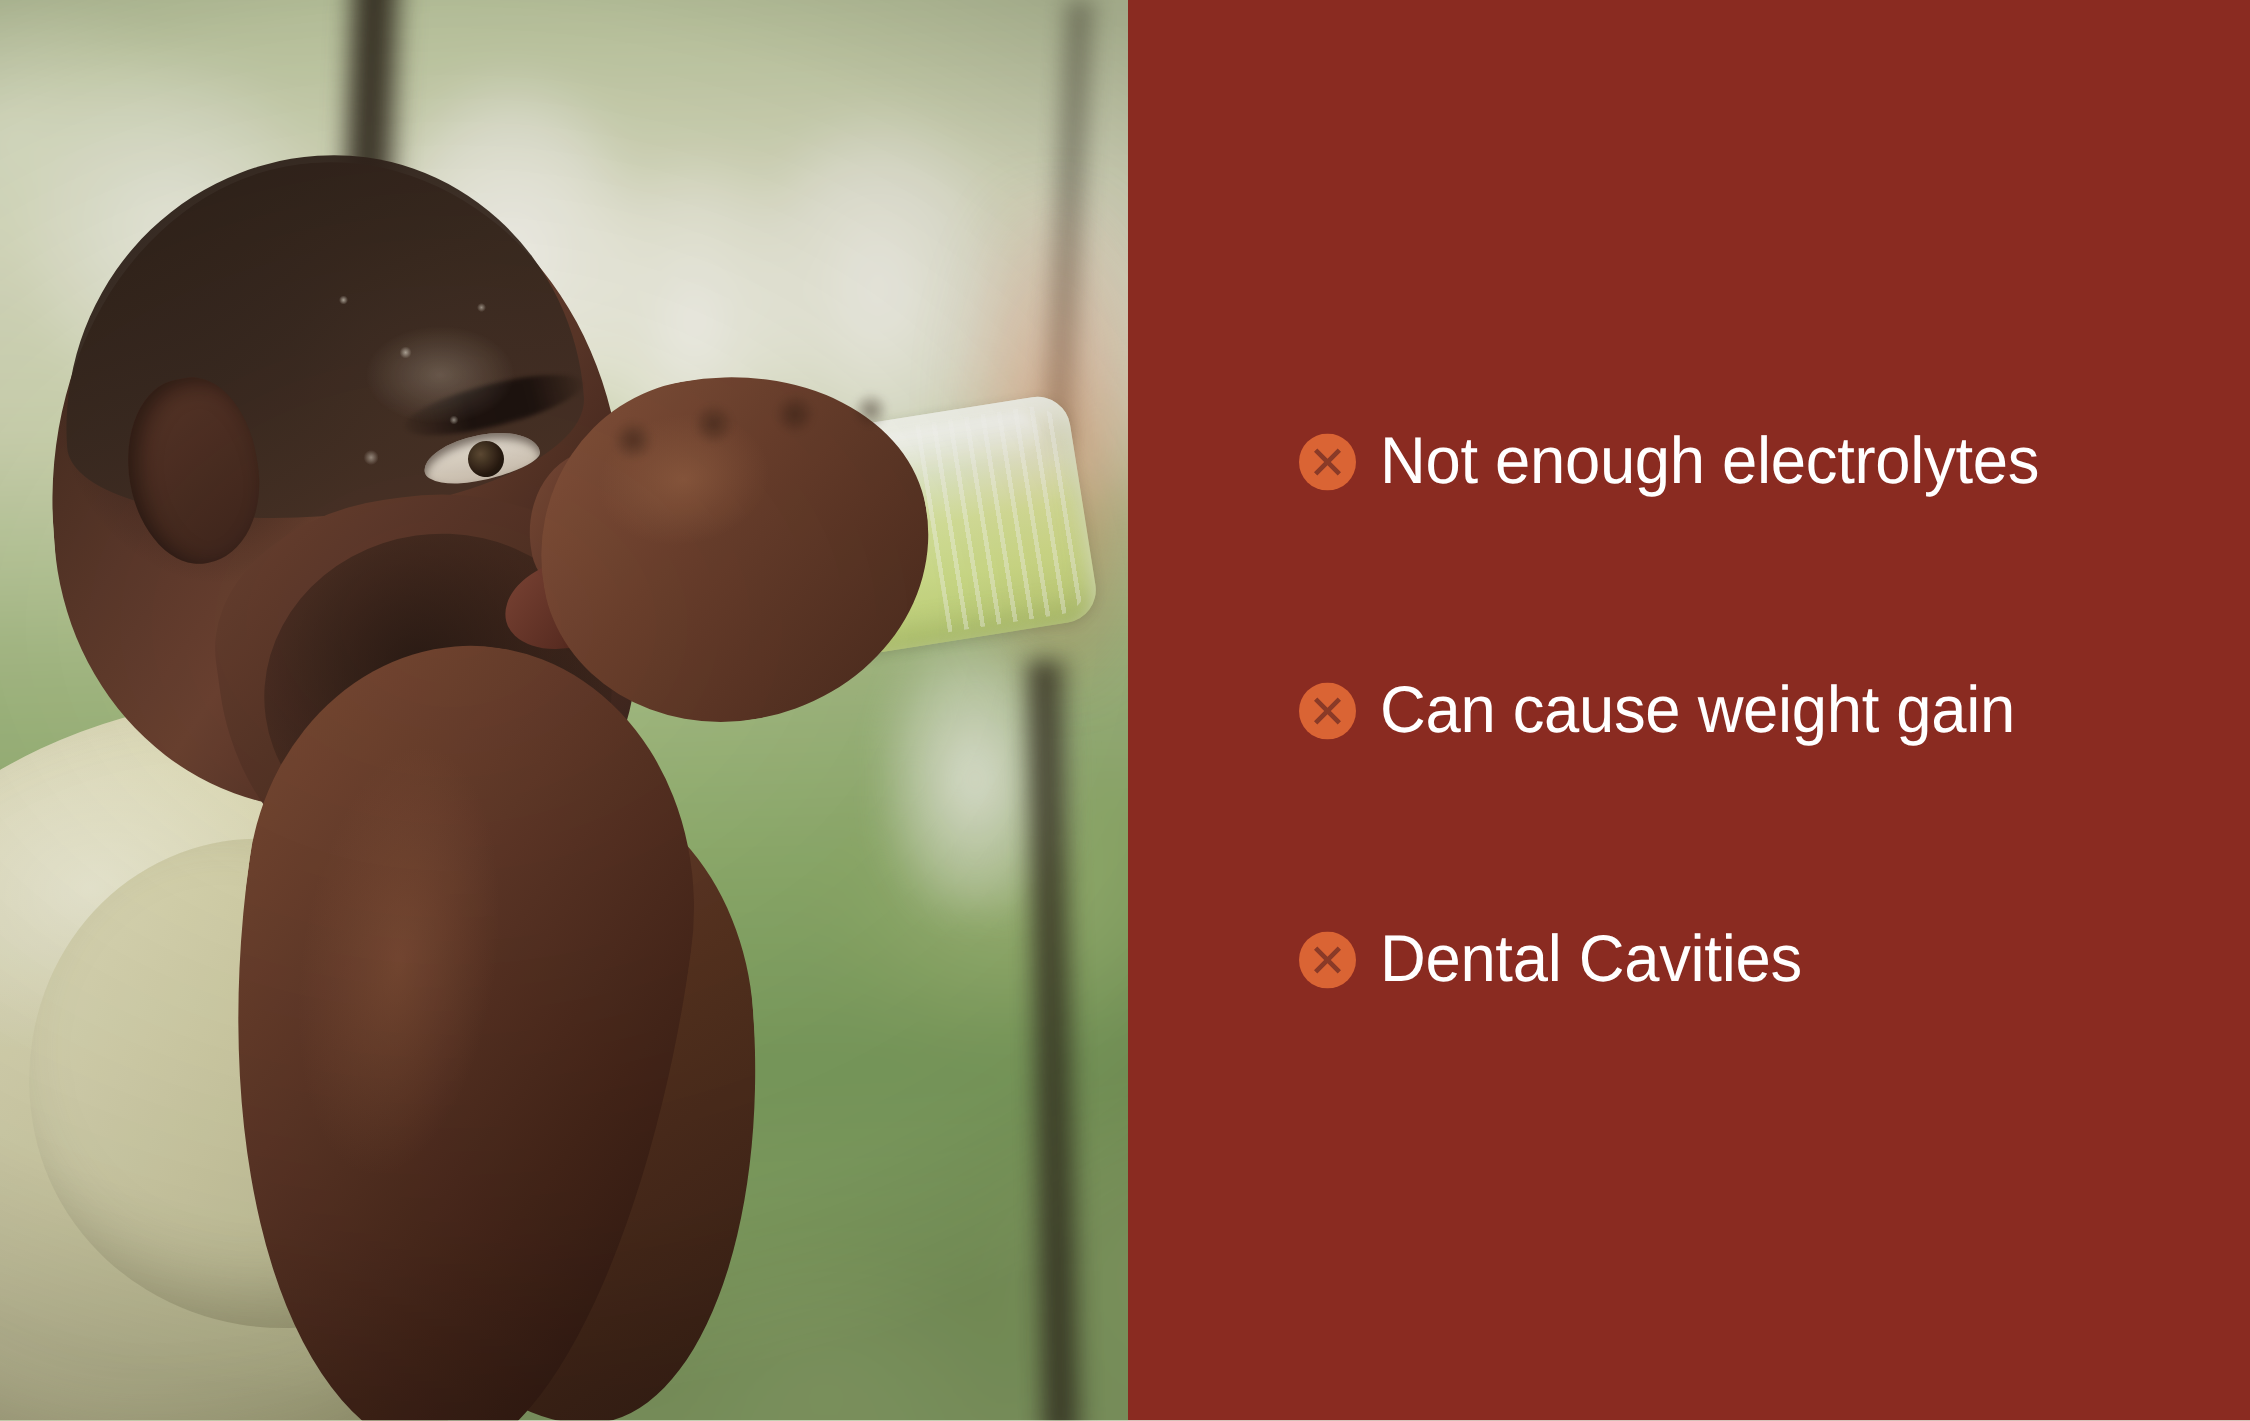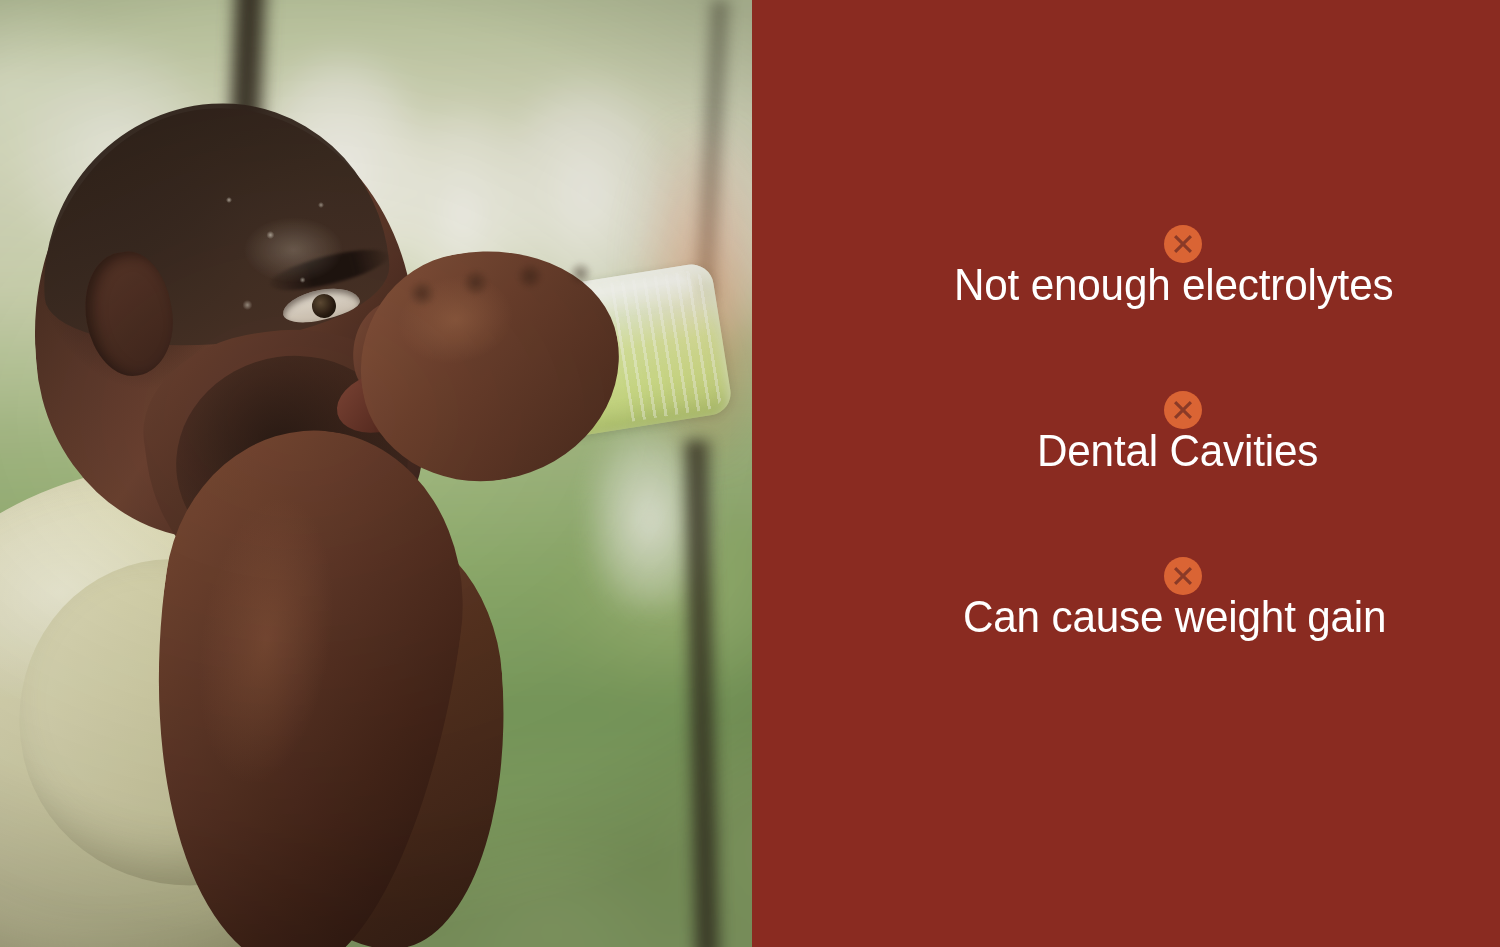--- a/index.html
+++ b/index.html
@@ -332,21 +332,21 @@
   }
   .benefit-list {
     list-style: none;
     margin: 0;
     padding: 0;
   }
   .benefit-item {
     display: flex;
     align-items: center;
     height: 166px;
-    flex-direction: column;
+    gap: 16px;
   }
   .x-icon {
     flex: 0 0 auto;
     width: 38px;
     height: 38px;
     display: block;
   }
   .item-label {
     color: #ffffff;
     font-family: "Liberation Sans", "DejaVu Sans", sans-serif;
@@ -419,28 +419,28 @@
           <path d="M12.2 10.0 L19 16.8 L25.8 10.0 L28.0 12.2 L21.2 19.0 L28.0 25.8 L25.8 28.0 L19 21.2 L12.2 28.0 L10.0 25.8 L16.8 19.0 L10.0 12.2 Z" fill="#8a3a27"></path>
         </svg>
         <span class="item-label">Not enough electrolytes</span>
       </li>
 
       <li class="benefit-item">
         <svg class="x-icon" viewBox="0 0 38 38">
           <circle cx="19" cy="19" r="19" fill="#da6434"></circle>
           <path d="M12.2 10.0 L19 16.8 L25.8 10.0 L28.0 12.2 L21.2 19.0 L28.0 25.8 L25.8 28.0 L19 21.2 L12.2 28.0 L10.0 25.8 L16.8 19.0 L10.0 12.2 Z" fill="#8a3a27"></path>
         </svg>
-        <span class="item-label">Dental Cavities</span>
+        <span class="item-label">Can cause weight gain</span>
       </li>
 
       <li class="benefit-item">
         <svg class="x-icon" viewBox="0 0 38 38">
           <circle cx="19" cy="19" r="19" fill="#da6434"></circle>
           <path d="M12.2 10.0 L19 16.8 L25.8 10.0 L28.0 12.2 L21.2 19.0 L28.0 25.8 L25.8 28.0 L19 21.2 L12.2 28.0 L10.0 25.8 L16.8 19.0 L10.0 12.2 Z" fill="#8a3a27"></path>
         </svg>
-        <span class="item-label">Can cause weight gain</span>
+        <span class="item-label">Dental Cavities</span>
       </li>
 
 
     </ul>
   </div>
 
 </div>
 
 </body></html>

